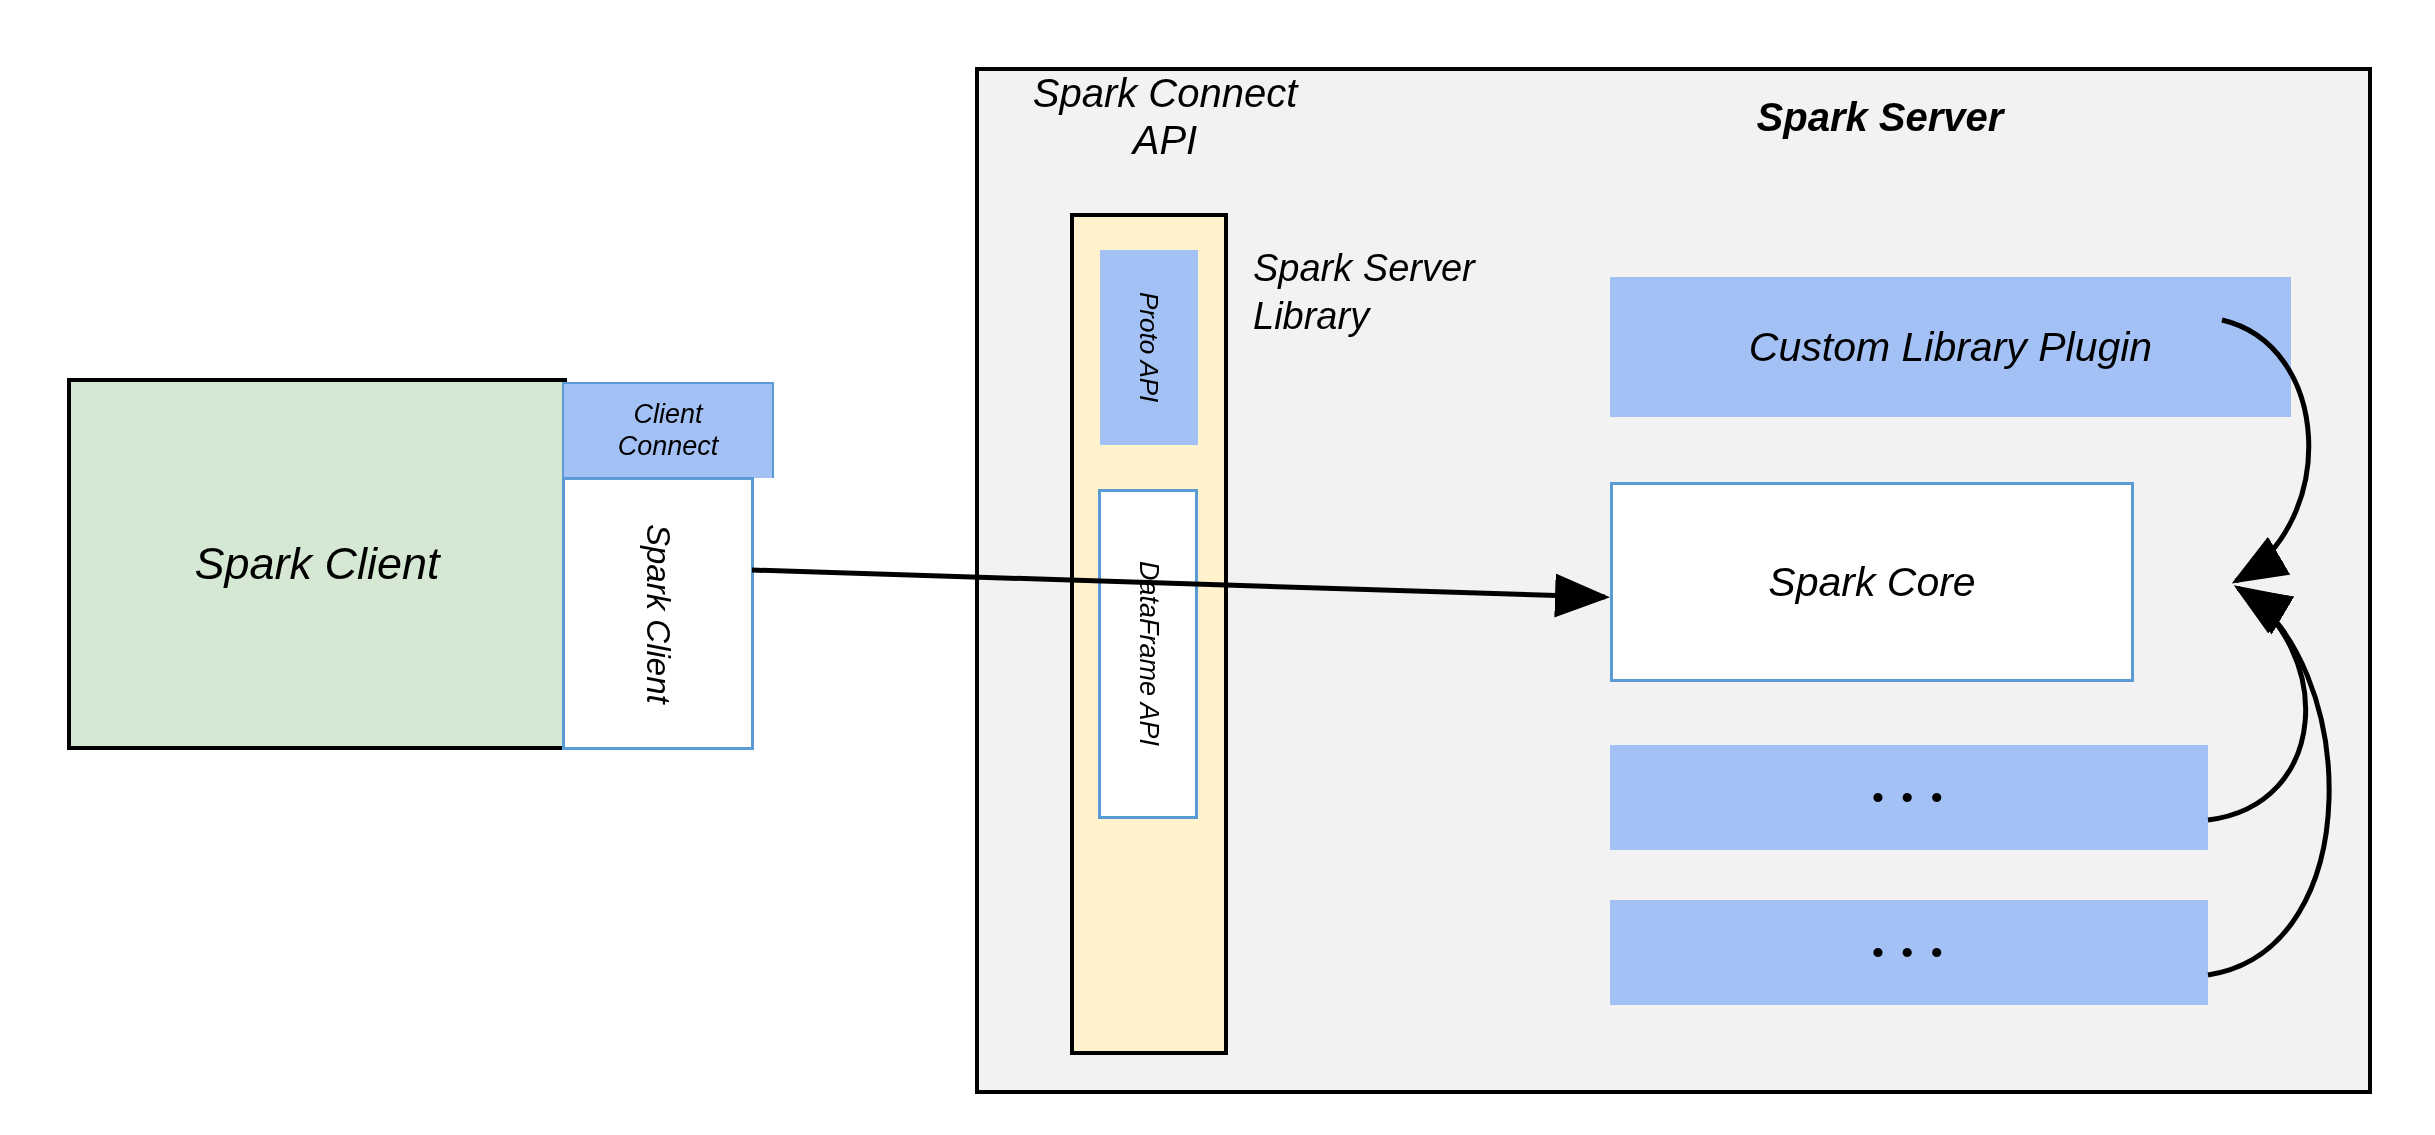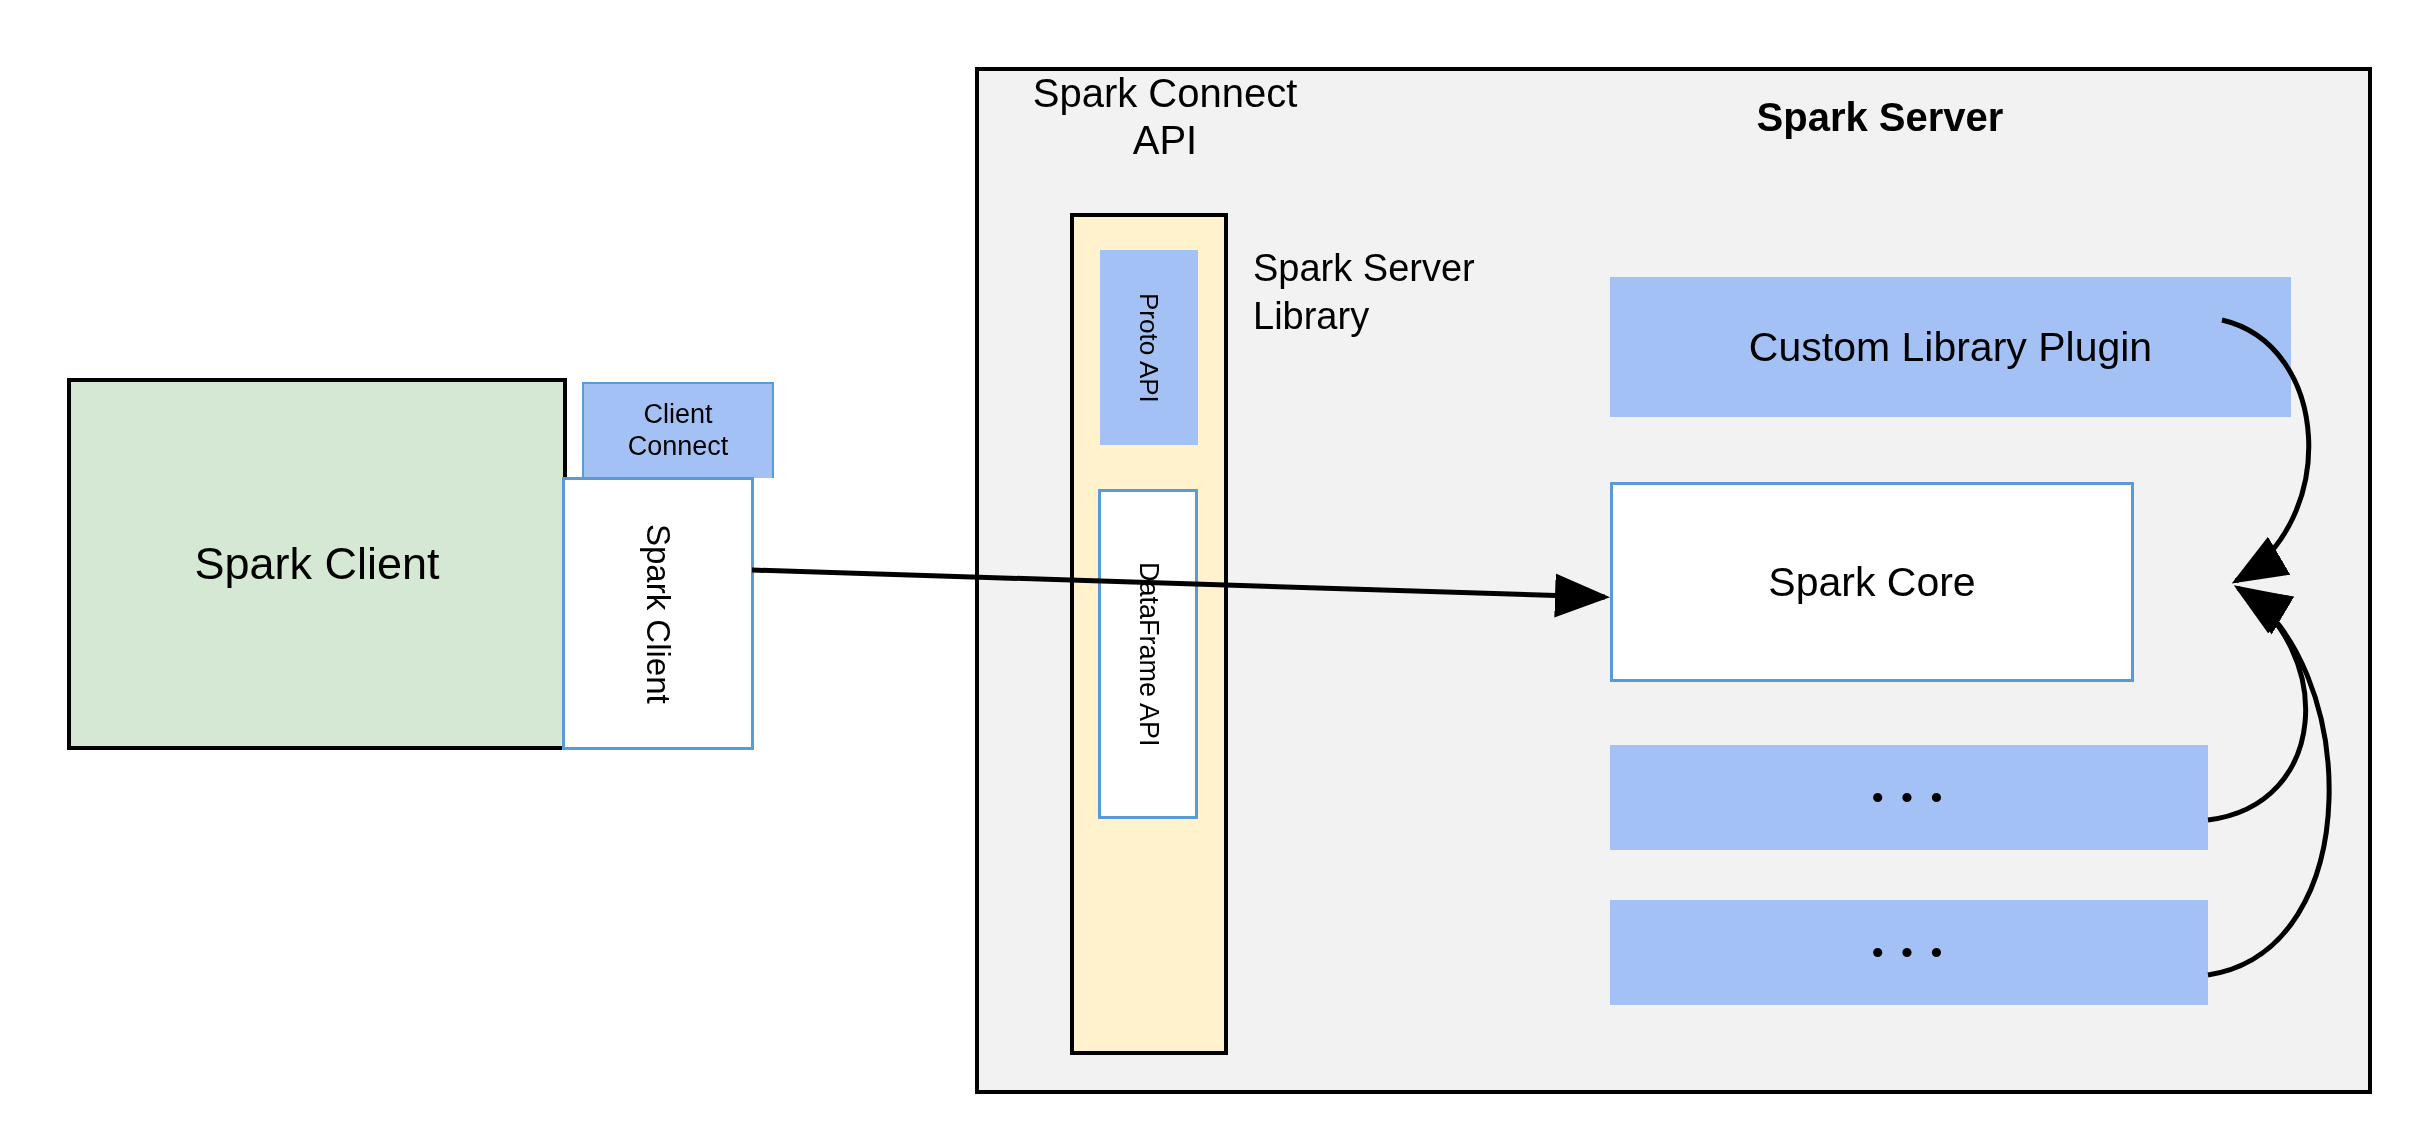--- a/index.html
+++ b/index.html
@@ -14,20 +14,21 @@
     overflow: hidden;
     font-family: "Liberation Sans", sans-serif;
     color: #000000;
   }
 
   #diagram {
     position: absolute;
     left: 0; top: 0;
     width: 2435px;
     height: 1135px;
+    font-style: italic;
   }
 
   .node {
     position: absolute;
     box-sizing: border-box;
     display: flex;
     align-items: center;
     justify-content: center;
     text-align: center;
     line-height: 1.18;
@@ -40,26 +41,25 @@
     background: #d5e8d4;
     border: 4px solid #000000;
     font-size: 45px;
     color: #000000;
   }
   #client-app .label { padding: 0 18px; }
 
   
   #client-package {
     left: 562px; top: 382px;
-    width: 192px; height: 96px;
+    width: 212px; height: 96px;
     background: #a3c1f5;
     border: 2px solid #5b9bd5;
     border-bottom: none;
     font-size: 27px;
-    margin-left: 20px;
   }
 
   
   #spark-client {
     left: 562px; top: 477px;
     width: 192px; height: 273px;
     background: #ffffff;
     border: 3px solid #5b9bd5;
     font-size: 33px;
   }

